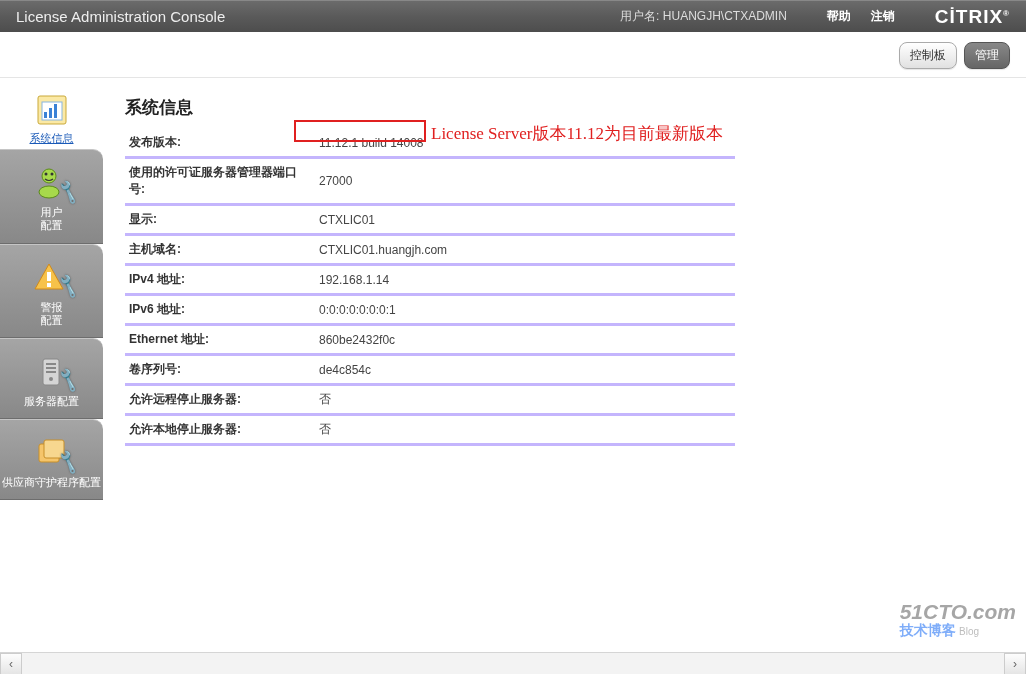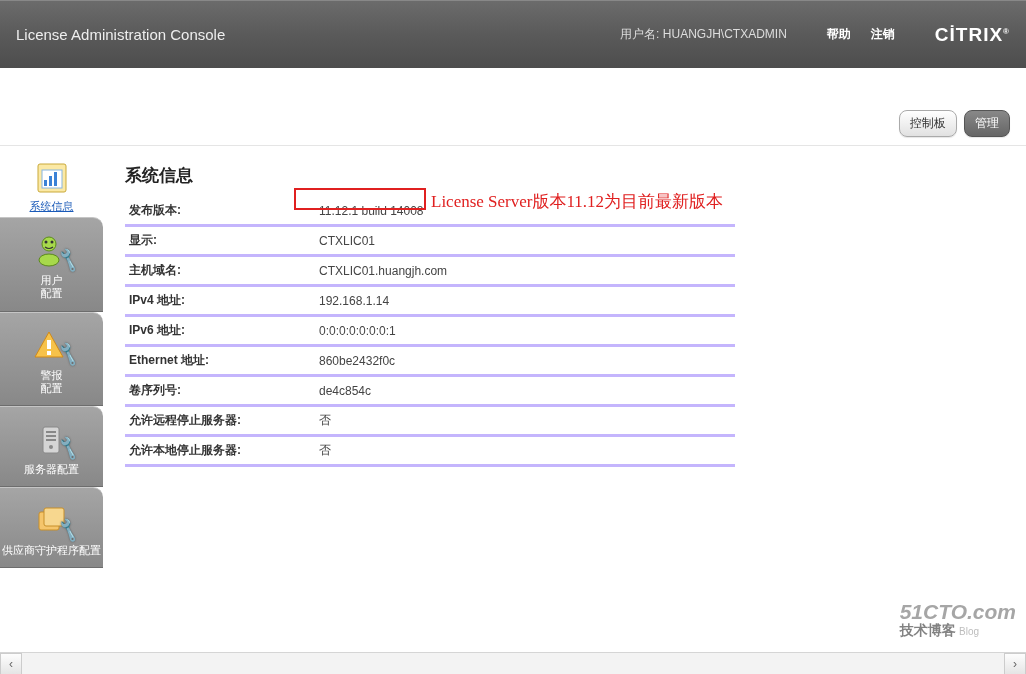--- a/index.html
+++ b/index.html
@@ -1,27 +1,27 @@
 <!DOCTYPE html>
 <html><head>
 <meta charset="utf-8">
 <style>
 * { margin: 0; padding: 0; box-sizing: border-box; }
 body { font-family: Arial, "Microsoft YaHei", sans-serif; font-size: 12px; background: #fff; width: 1026px; height: 674px; overflow: hidden; position: relative; }
 
-.topbar { background: linear-gradient(to bottom, #6b6b6b 0%, #5a5a5a 50%, #4d4d4d 100%); height: 68px; display: flex; align-items: center; padding: 0 16px; color: #fff; border-top: 1px solid #888; }
+.topbar { background: linear-gradient(to bottom, #6b6b6b 0%, #5a5a5a 50%, #4d4d4d 100%); height: 32px; display: flex; align-items: center; padding: 0 16px; color: #fff; border-top: 1px solid #888; }
 .app-title { font-size: 15px; color: #eee; flex: 1; }
 .user-info { font-size: 12px; color: #ddd; margin-right: 30px; }
 .top-link { color: #fff; text-decoration: none; margin: 0 10px; font-size: 12px; cursor: pointer; font-weight: bold; }
 .logo { font-family: Arial; font-weight: bold; font-size: 19px; letter-spacing: 1px; color: #fff; margin-left: 30px; text-align: center; }
 .logo .dot { font-size: 8px; vertical-align: super; }
 
 .toolbar { padding: 10px 16px 8px; text-align: right; border-bottom: 1px solid #e5e5e5; background: #fff; }
 .btn { display: inline-block; background: linear-gradient(to bottom,#fff,#e1e1e1); border: 1px solid #aaa; border-radius: 8px; padding: 4px 10px; font-size: 12px; color: #333; cursor: pointer; margin-left: 4px; box-shadow: 0 1px 1px rgba(0,0,0,0.1); }
-.btn-gray { background: linear-gradient(to bottom,#888,#666); color: #fff; border-color: #555; margin-top: 32px; }
+.btn-gray { background: linear-gradient(to bottom,#888,#666); color: #fff; border-color: #555; }
 
 .main { display: flex; height: 584px; }
 .sidebar { width: 103px; background: #fff; padding-top: 6px; }
 .side-item { text-align: center; padding: 8px 2px 6px; cursor: pointer; font-size: 11px; color: #555; line-height: 1.2; }
 .side-item.first { padding-bottom: 4px; }
 .side-item .micon { width: 44px; height: 36px; margin: 0 auto 4px; display: flex; align-items: center; justify-content: center; border-radius: 3px; position: relative; }
 .side-item.active .lbl { color: #1a5ab8; text-decoration: underline; }
 .side-item.tab { background: linear-gradient(to bottom,#a5a5a5,#888); color: #fff; border-top-right-radius: 10px; border-bottom: 1px solid #6d6d6d; border-top: 1px solid #c5c5c5; padding: 14px 2px 10px; }
 .side-item.tab .micon { width: 48px; height: 38px; }
 .side-item.tab .lbl { color: #fff; text-decoration: none; font-size: 11px; }
@@ -32,21 +32,21 @@
 .info-table { width: 610px; border-collapse: collapse; }
 .info-table tr { border-bottom: 3px solid #c4b5fd; margin-left: 28px; }
 .info-table td { padding: 5px 4px; font-size: 12px; color: #333; }
 .info-table td.k { font-weight: bold; width: 190px; color: #333; }
 .info-table td.v { color: #444; }
 .outline { border: 2px solid #e02020; position: absolute; pointer-events: none; }
 .annot { position: absolute; color: #e02020; font-size: 17px; font-family: "Microsoft YaHei"; }
 
 .watermark { position: absolute; right: 10px; bottom: 36px; color: #888; opacity: 0.65; line-height: 1.1; }
 .watermark .w1 { font-size: 21px; font-weight: bold; font-style: italic; color: #777; }
-.watermark .w2 { font-size: 14px; font-weight: bold; color: #404040; }
+.watermark .w2 { font-size: 14px; font-weight: bold; color: #3b82f6; }
 .watermark .w3 { font-size: 10px; color: #999; }
 
 .hscroll { position: absolute; left: 0; right: 0; bottom: 0; height: 22px; background: #f0f0f0; border-top: 1px solid #d5d5d5; display: flex; align-items: center; }
 .hscroll .arrow { width: 22px; height: 22px; display: flex; align-items: center; justify-content: center; color: #666; background: linear-gradient(to bottom,#fdfdfd,#e5e5e5); border: 1px solid #ccc; cursor: pointer; }
 .hscroll .track { flex: 1; height: 100%; background: #f3f3f3; }
 </style>
 </head>
 <body>
 
 <div class="topbar">
@@ -136,20 +136,24 @@
 
   <div class="content">
     <div class="page-title">系统信息</div>
     <table class="info-table">
       <tbody id="info-rows">
           <tr>
             <td class="k">发布版本:</td>
             <td class="v">11.12.1 build 14008</td>
           </tr>
           <tr>
+            <td class="k">使用的许可证服务器管理器端口号:</td>
+            <td class="v">27000</td>
+          </tr>
+          <tr>
             <td class="k">显示:</td>
             <td class="v">CTXLIC01</td>
           </tr>
           <tr>
             <td class="k">主机域名:</td>
             <td class="v">CTXLIC01.huangjh.com</td>
           </tr>
           <tr>
             <td class="k">IPv4 地址:</td>
             <td class="v">192.168.1.14</td>

